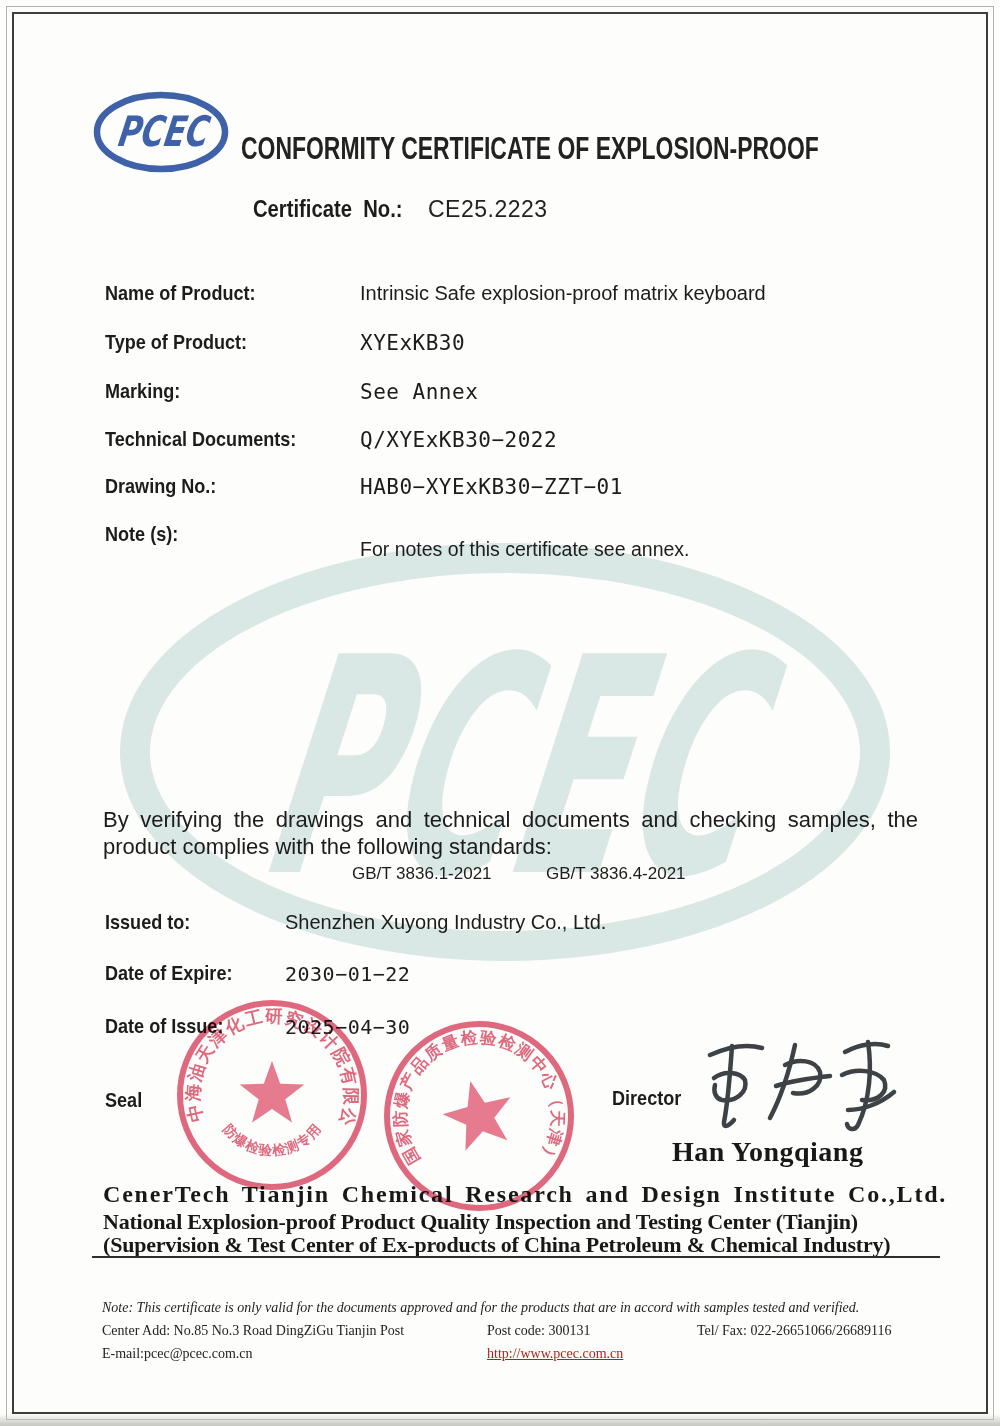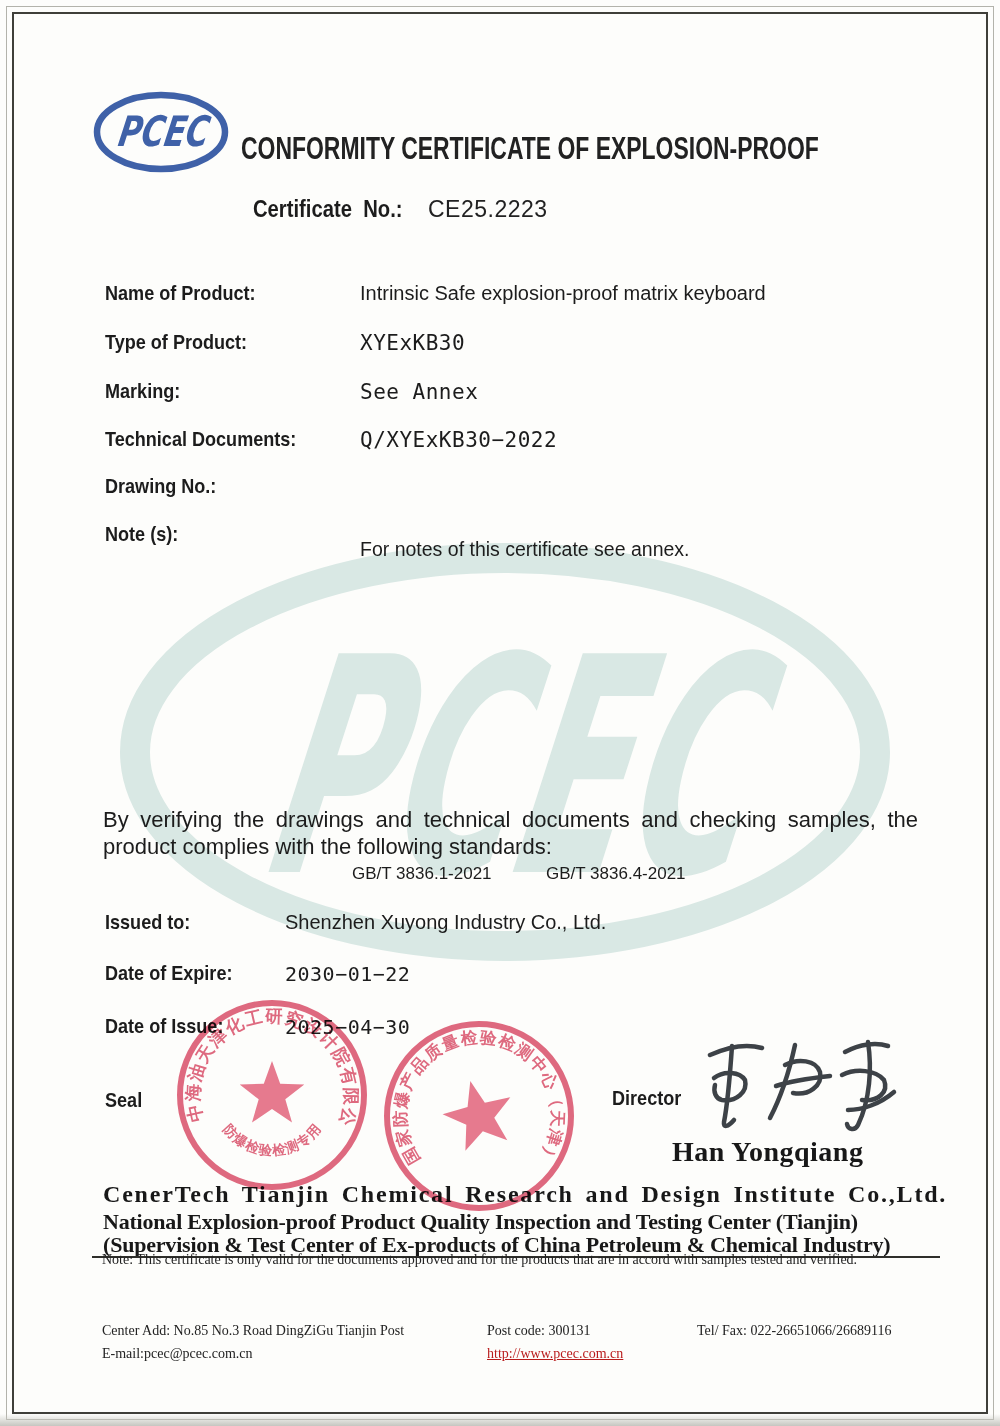--- a/index.html
+++ b/index.html
@@ -77,20 +77,21 @@
   <div class="abs z2 flabel" style="top:330px;">Type of Product:</div>
   <div class="abs z2 fvalue v-mono pre" style="top:331px;">XYExKB30</div>
 
   <div class="abs z2 flabel" style="top:379px;">Marking:</div>
   <div class="abs z2 fvalue v-mono pre" style="top:380px;text-align:right;">See  Annex</div>
 
   <div class="abs z2 flabel" style="top:427px;">Technical Documents:</div>
   <div class="abs z2 fvalue v-mono pre" style="top:428px;">Q/XYExKB30−2022</div>
 
   <div class="abs z2 flabel" style="top:474px;">Drawing No.:</div>
+  <div class="abs z2 fvalue v-mono pre" style="top:475px;">HAB0−XYExKB30−ZZT−01</div>
 
   <div class="abs z2 flabel" style="top:522px;">Note (s):</div>
   <div class="abs z2 fvalue" style="top:538px; font-size:19.5px;">For notes of this certificate see annex.</div>
 
   <div class="abs z2 statement">By verifying the drawings and technical documents and checking samples, the product complies with the following standards:</div>
   <div class="abs z2 standard" style="left:352px; top:864px;">GB/T 3836.1-2021</div>
   <div class="abs z2 standard" style="left:546px; top:864px;">GB/T 3836.4-2021</div>
 
   <div class="abs z2 ilabel" style="left:105px; top:910px;">Issued to:</div>
   <div class="abs z2 ivalue" style="top:911px;">Shenzhen Xuyong Industry Co., Ltd.</div>
@@ -147,21 +148,21 @@
     </g>
   </svg>
 
   <div class="abs z2 serifb director-name">Han Yongqiang</div>
 
   <div class="abs z2 serifb inst1">CenerTech Tianjin Chemical Research and Design Institute Co.,Ltd.</div>
   <div class="abs z2 serifb inst2">National Explosion-proof Product Quality Inspection and Testing Center (Tianjin)</div>
   <div class="abs z2 serifb inst3">(Supervision &amp; Test Center of Ex-products of China Petroleum &amp; Chemical Industry)</div>
   <div class="abs z2 rule"></div>
 
-  <div class="abs z2 foot" style="left:102px; top:1252px;">Note: This certificate is only valid for the documents approved and for the products that are in accord with samples tested and verified.</div>
+  <div class="abs z2 foot" style="left:102px; top:1300px;font-style:italic;">Note: This certificate is only valid for the documents approved and for the products that are in accord with samples tested and verified.</div>
   <div class="abs z2 foot" style="left:102px; top:1323px;">Center Add: No.85 No.3 Road DingZiGu Tianjin Post</div>
   <div class="abs z2 foot" style="left:487px; top:1323px;">Post code: 300131</div>
   <div class="abs z2 foot" style="left:697px; top:1323px;">Tel/ Fax: 022-26651066/26689116</div>
   <div class="abs z2 foot" style="left:102px; top:1346px;">E-mail:pcec@pcec.com.cn</div>
   <a class="abs z2 foot site" style="left:487px; top:1346px;" href="#">http://www.pcec.com.cn</a>
 
   <div class="scan-edge"></div>
 </div>
 
 </body></html>

